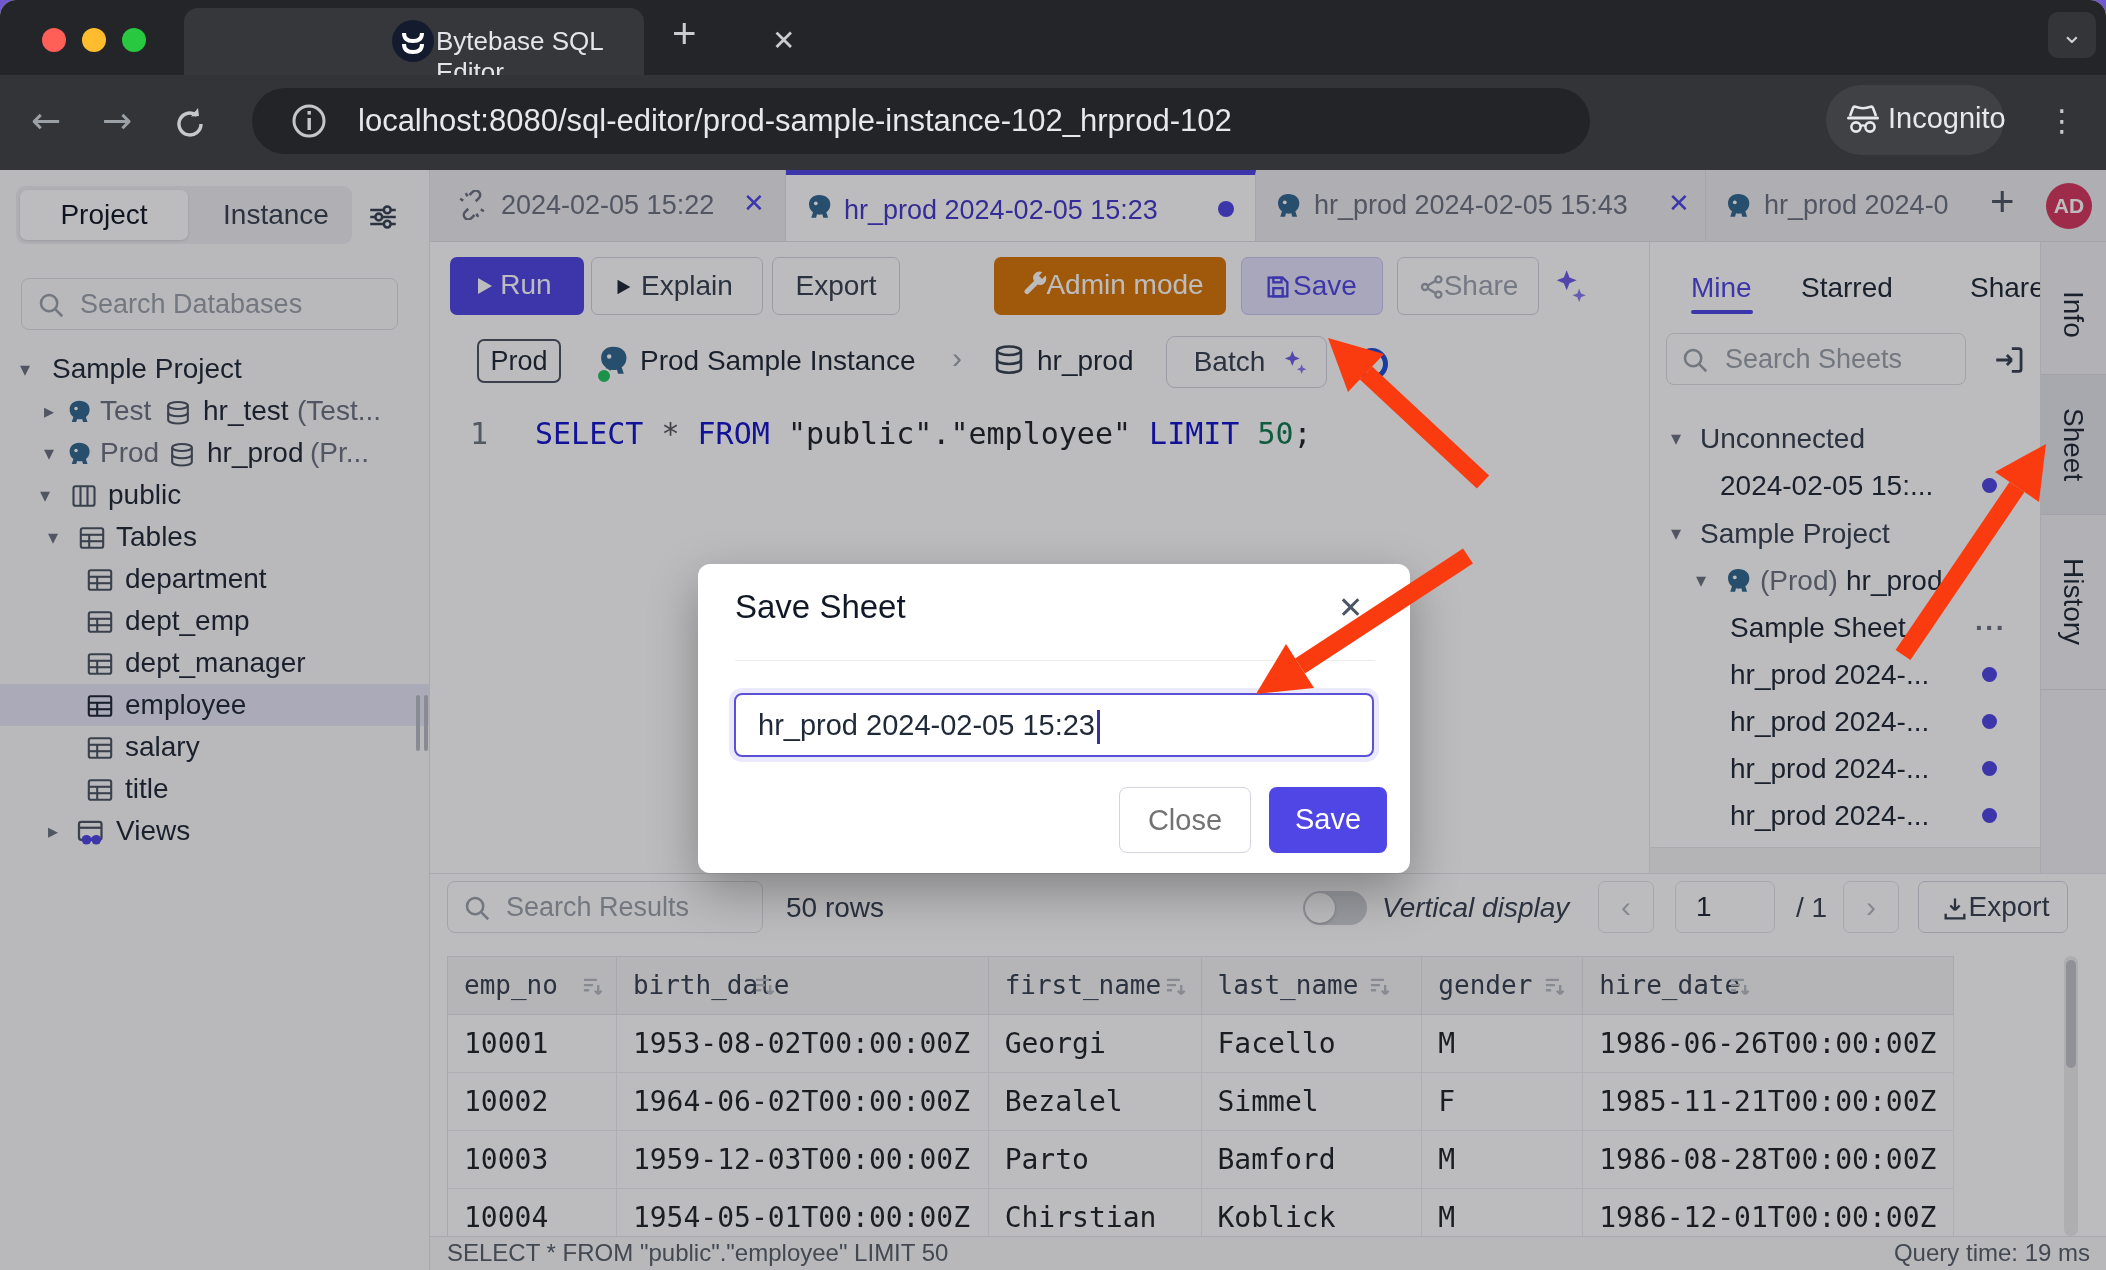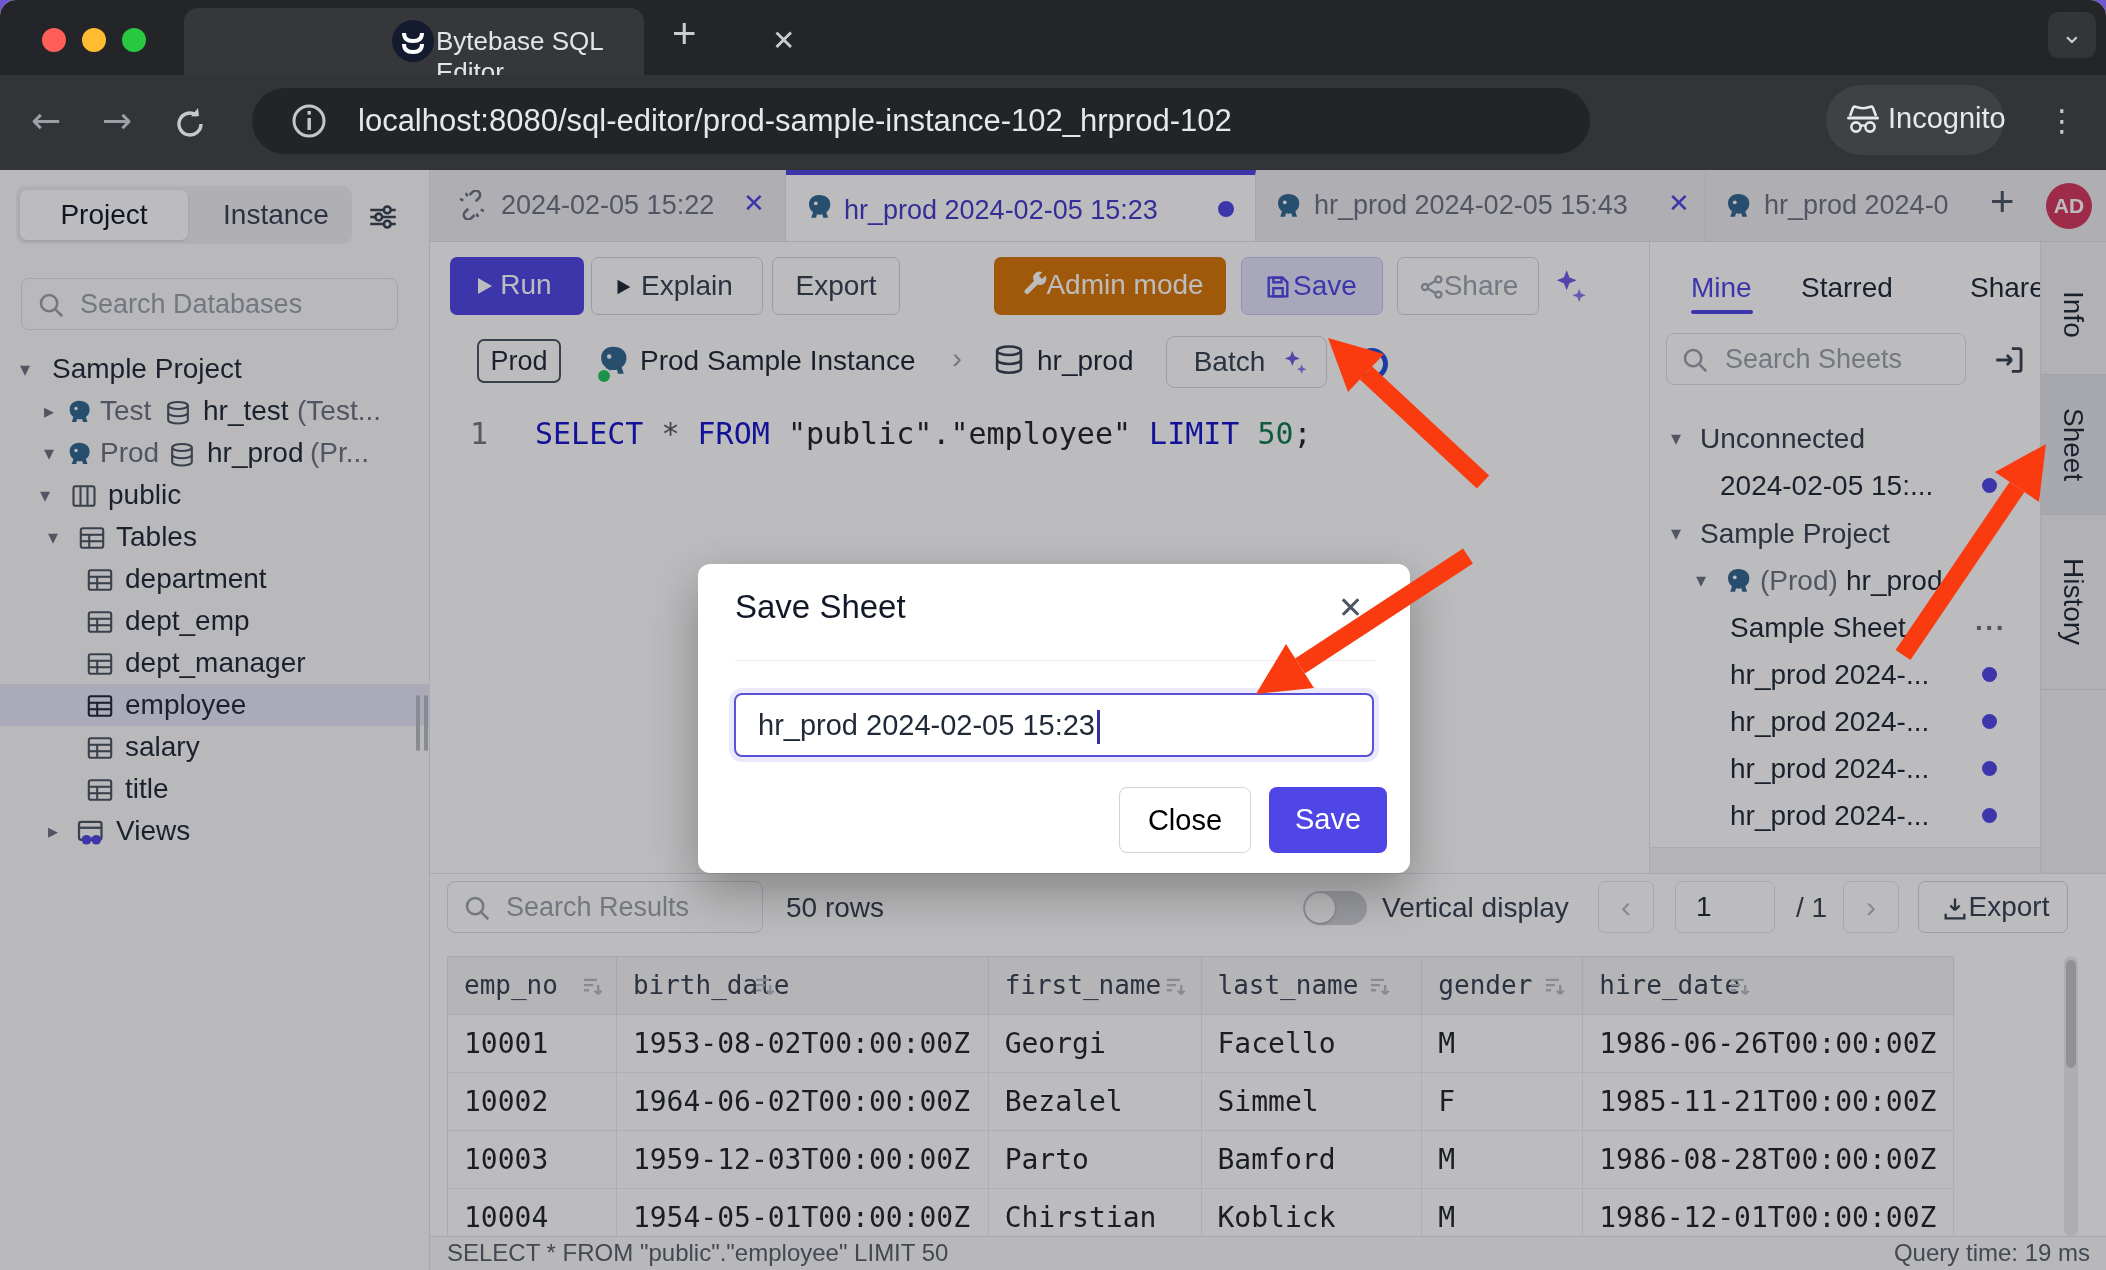--- a/index.html
+++ b/index.html
@@ -442,21 +442,21 @@
     <div class="isvg" style="left:462px;top:723px;">
       <svg width="30" height="30" viewBox="0 0 24 24">
           <circle cx="10.5" cy="10.5" r="6.5" stroke="#9aa1aa" stroke-width="2" fill="none"></circle>
           <path d="M15.5 15.5L21 21" stroke="#9aa1aa" stroke-width="2"></path>
         </svg>
     </div>
     <span class="a" style="left:786px;top:722px;font-size:28px;color:#374151;">50 rows</span>
     <div class="a" style="left:1303px;top:721px;width:64px;height:34px;border-radius:17px;background:#cdd0d5;">
       <div class="a" style="left:2px;top:2px;width:30px;height:30px;border-radius:50%;background:#fff;box-shadow:0 1px 3px rgba(0,0,0,.25);"></div>
     </div>
-    <span class="a" style="left:1382px;top:722px;font-size:28px;color:#374151;">Vertical display</span>
+    <span class="a" style="left:1382px;top:722px;font-size:28px;color:#374151;font-style:italic;">Vertical display</span>
     <div class="pagebtn a" style="left:1598px;top:711px;">‹</div>
     <input class="a" style="left: 1675px; top: 711px; width: 100px; height: 52px; border: 1px solid rgb(226, 228, 232); border-radius: 7px; box-sizing: border-box; font-size: 28px; color: rgb(31, 41, 55); padding-left: 20px; outline: none; font-family: &quot;Liberation Sans&quot;, sans-serif;" value="1">
     <span class="a" style="left:1796px;top:722px;font-size:28px;color:#374151;">/ 1</span>
     <div class="pagebtn a" style="left:1843px;top:711px;">›</div>
     <div class="btn white a" style="left:1918px;top:711px;width:150px;height:52px;line-height:50px;padding-left:32px;">
       <svg class="isvg" style="left:22px;top:13px;" width="28" height="28" viewBox="0 0 24 24" fill="none" stroke="#374151" stroke-width="2">
           <path d="M12 3v10m0 0l-4-4m4 4l4-4"></path>
           <path d="M4 16v4h16v-4"></path>
         </svg>
       <span>Export</span>
@@ -601,21 +601,21 @@
       <div class="vtab" style="top:273px;height:175px;line-height:64px;">History</div>
     </div>
 
     <div class="dim a"></div>
 
     <div class="modal a" style="top:394px;left:698px;">
       <span class="mtitle a">Save Sheet</span>
       <span class="mclose a">✕</span>
       <div class="mdivider a"></div>
       <div class="minput a" role="textbox"><span>hr_prod 2024-02-05 15:23</span><span class="caretbar"></span></div>
-      <div class="mbtn a" style="left:421px;width:132px;background:#fff;border:1px solid #d1d5db;color:#000000;">Close</div>
+      <div class="mbtn a" style="left:421px;width:132px;background:#fff;border:1px solid #d1d5db;color:#737373;">Close</div>
       <div class="mbtn a" style="left:571px;width:118px;background:#4f46e5;color:#fff;">Save</div>
     </div>
   </div>
 
   <svg class="arrows a" width="2106" height="1270" viewBox="0 0 2106 1270">
     <g>
       <line x1="1483" y1="482" x2="1366" y2="373" stroke="#f93b0f" stroke-width="18"></line>
       <polygon points="1328,338 1384,354 1348,392" fill="#f93b0f"></polygon>
     </g>
     <g>

